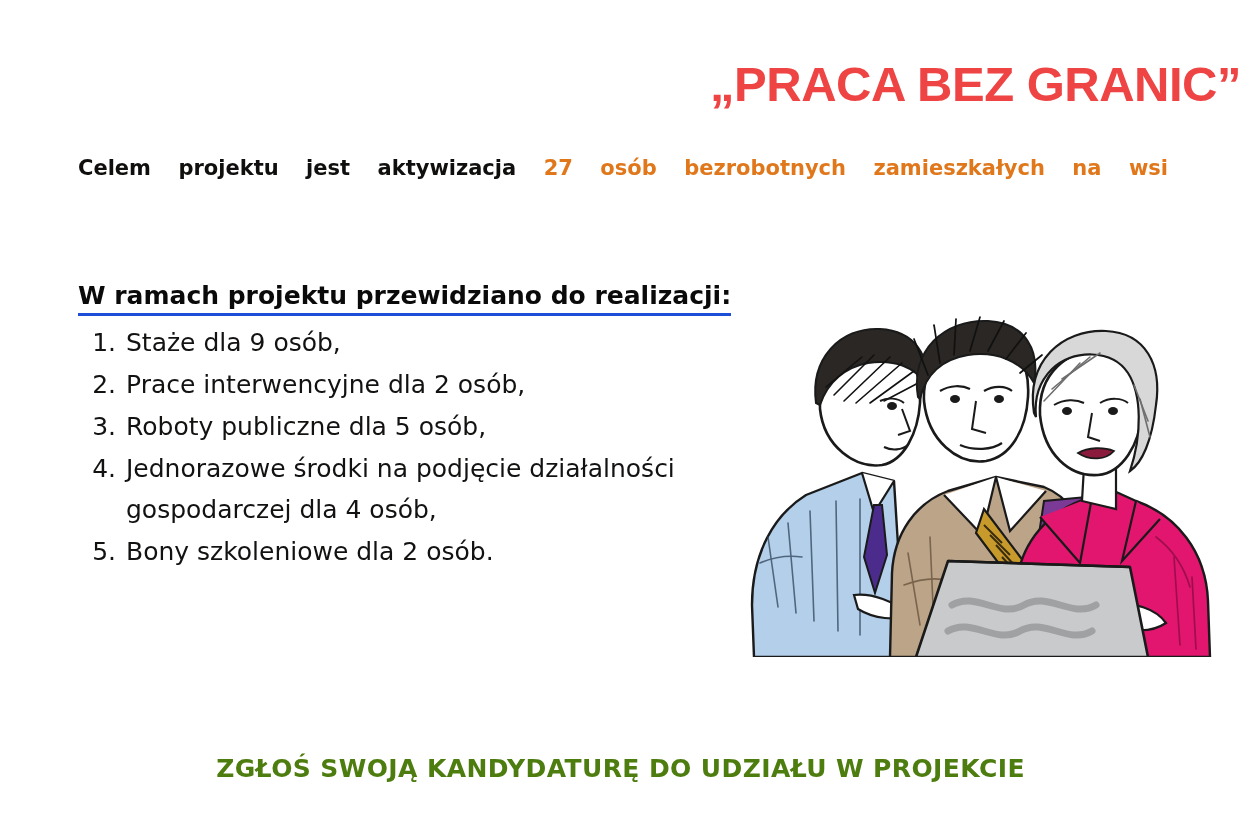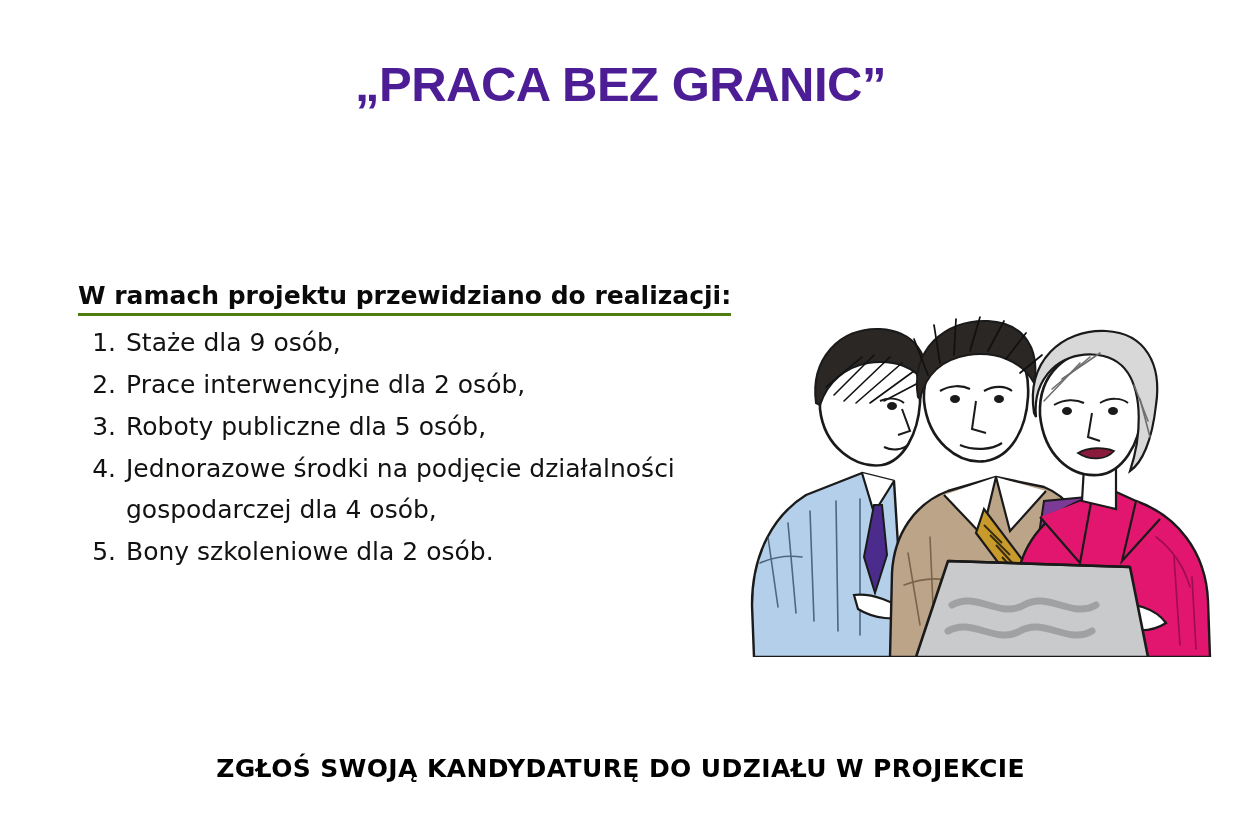--- a/index.html
+++ b/index.html
@@ -18,26 +18,26 @@
     background: #ffffff;
     overflow: hidden;
   }
 
   
   .title {
     position: absolute;
     left: 0;
     top: 56px;
     width: 1241px;
-    text-align: center;
+    text-align: right;
     font-family: "Liberation Sans", sans-serif;
     font-weight: bold;
     font-size: 49px;
     letter-spacing: -0.5px;
-    color: #4c1d95;
+    color: #ef4444;
     white-space: nowrap;
   }
 
   
   .intro {
     position: absolute;
     left: 78px;
     top: 152px;
     width: 1090px;
     font-family: "DejaVu Sans", sans-serif;
@@ -57,21 +57,21 @@
 
   
   .section-heading {
     position: absolute;
     left: 78px;
     top: 281px;
     font-family: "DejaVu Sans", sans-serif;
     font-weight: bold;
     font-size: 25px;
     color: #0B0A0A;
-    border-bottom: 3px solid #4d7c0f;
+    border-bottom: 3px solid #1d4ed8;
     padding-bottom: 3px;
     white-space: nowrap;
   }
 
   
   .task-list {
     position: absolute;
     left: 78px;
     top: 322px;
     width: 680px;
@@ -128,21 +128,21 @@
   .call-to-action {
     position: absolute;
     left: 0;
     top: 754px;
     width: 1241px;
     text-align: center;
     font-family: "DejaVu Sans", sans-serif;
     font-weight: bold;
     font-size: 25px;
     letter-spacing: 0.4px;
-    color: #000000;
+    color: #4d7c0f;
     white-space: nowrap;
   }
 
   
   .illustration {
     position: absolute;
     left: 744px;
     top: 305px;
     width: 476px;
     height: 352px;
@@ -150,20 +150,21 @@
   .illustration svg { display: block; width: 100%; height: 100%; }
 </style>
 </head>
 <body>
 
 <div class="poster">
 
   <div class="title">„PRACA BEZ GRANIC”</div>
 
   <div class="intro">
+    <span class="line1"><span>Celem projektu jest aktywizacja </span><span class="hl">27 osób bezrobotnych zamieszkałych na wsi</span></span>
   </div>
 
   <div class="section-heading">W ramach projektu przewidziano do realizacji:</div>
 
   <ol class="task-list">
     <li>Staże dla 9 osób,</li>
     <li>Prace interwencyjne dla 2 osób,</li>
     <li>Roboty publiczne dla 5 osób,</li>
     <li>Jednorazowe środki na podjęcie działalności gospodarczej dla 4 osób,</li>
     <li>Bony szkoleniowe dla 2 osób.</li>

